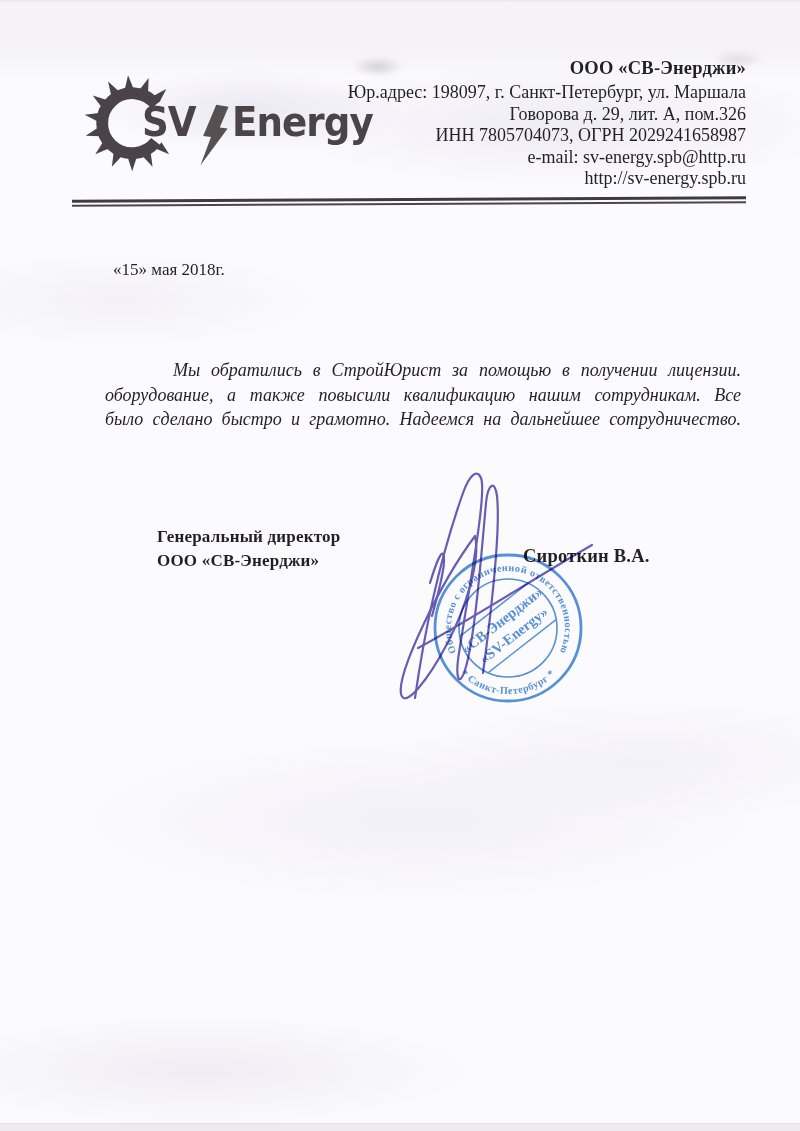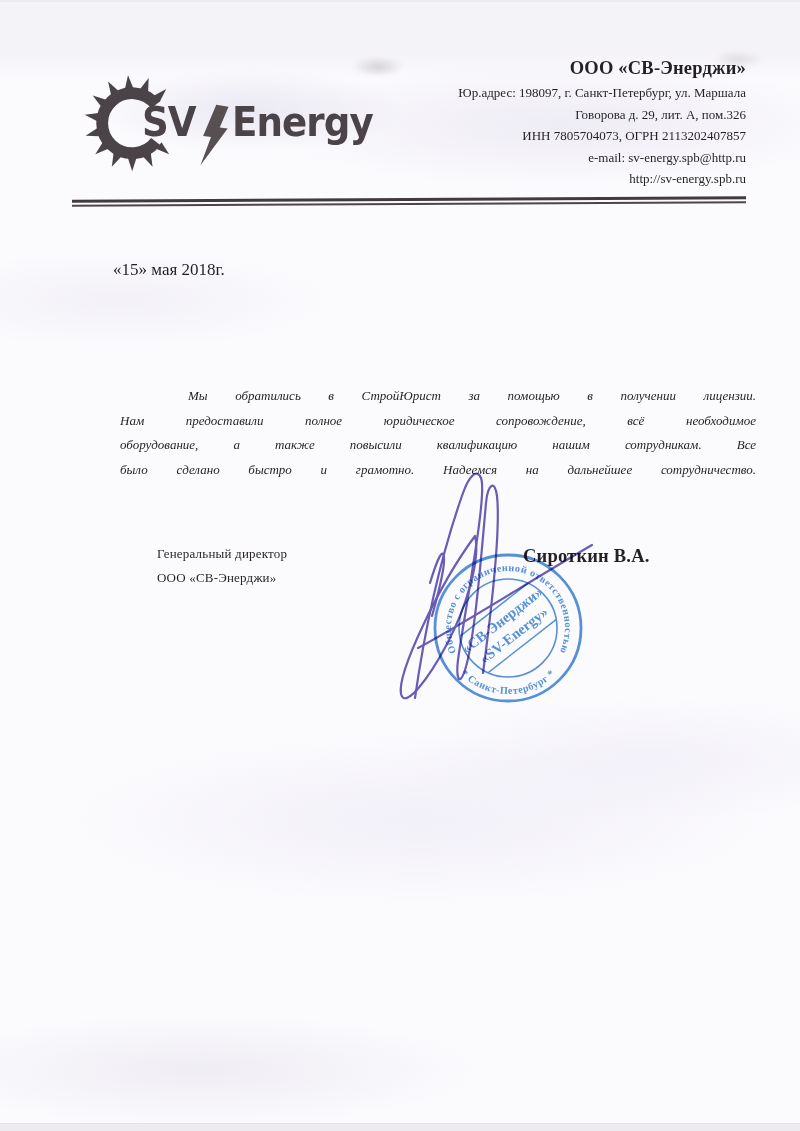--- a/index.html
+++ b/index.html
@@ -32,39 +32,39 @@
   .sun-svg{position:absolute;left:0;top:0;}
   .logo-text{
     position:absolute;left:58px;top:40px;display:flex;align-items:flex-start;
     font-family:"DejaVu Sans", sans-serif;font-weight:bold;color:#4a4347;
     font-size:40px;line-height:1;letter-spacing:-1px;
     transform:scaleX(.93);transform-origin:left top;white-space:nowrap;
   }
   .bolt-svg{margin:1px 3px 0 3px;}
   .header-info{position:absolute;right:54px;top:57px;width:400px;text-align:right;z-index:10;}
   .company-name{font-weight:bold;font-size:18.5px;line-height:22px;margin-bottom:3px;letter-spacing:.2px;}
-  .header-line{font-size:13px;line-height:21.5px;}
+  .header-line{font-size:18px;line-height:21.5px;}
 
   .rule{position:absolute;left:72px;top:198px;width:674px;z-index:10;transform:rotate(-0.3deg);}
   .rule .thick{height:3px;background:#413b3f;}
   .rule .gap{height:2px;}
   .rule .thin{height:1.5px;background:#4c464a;}
 
   .date{position:absolute;left:113px;top:244px;font-size:17px;z-index:10;margin-top:16px;}
 
   
   .body-text{
-    position:absolute;left:105px;top:384px;width:636px;z-index:10;
-    font-style:italic;font-size:13px;line-height:24.5px;font-weight:500;margin-left:15px;
+    position:absolute;left:105px;top:358px;width:636px;z-index:10;
+    font-style:italic;font-size:18px;line-height:24.5px;font-weight:500;
   }
   .body-line{text-align:justify;text-align-last:justify;white-space:normal;}
   .body-line.indent{padding-left:68px;}
 
   
-  .sig-position{position:absolute;left:157px;top:542px;font-weight:normal;font-size:13px;line-height:24px;z-index:10;letter-spacing:.2px;}
+  .sig-position{position:absolute;left:157px;top:525px;font-weight:bold;font-size:17px;line-height:24px;z-index:10;letter-spacing:.2px;}
   .signer-name{position:absolute;left:523px;top:546px;font-weight:bold;font-size:18.5px;z-index:10;letter-spacing:.2px;}
 
   .stamp-svg{position:absolute;left:423px;top:543px;z-index:20;mix-blend-mode:multiply;opacity:.88;}
   .stamp-svg text{font-family:"Liberation Serif", serif;}
   .signature-svg{position:absolute;left:385px;top:448px;z-index:30;mix-blend-mode:multiply;opacity:.9;}
 </style>
 </head>
 <body>
 
 <div class="page">
@@ -93,36 +93,35 @@
         <path d="M20 0 L34 2 L24 24 L33 25 L2 64 L14 34 L5 33 Z" fill="#565053"></path>
       </svg>
       <span>Energy</span>
     </div>
   </div>
 
   <div class="header-info">
     <div class="company-name">ООО «СВ-Энерджи»</div>
     <div class="header-line">Юр.адрес: 198097, г. Санкт-Петербург, ул. Маршала</div>
     <div class="header-line">Говорова д. 29, лит. А, пом.326</div>
-    <div class="header-line">ИНН 7805704073, ОГРН 2113202407857</div>
+    <div class="header-line">ИНН 7805704073, ОГРН 2029241658987</div>
     <div class="header-line">e-mail: sv-energy.spb@http.ru</div>
     <div class="header-line">http://sv-energy.spb.ru</div>
   </div>
 
   <div class="rule">
     <div class="thick"></div>
       <div class="gap"></div>
       <div class="thin"></div>
   </div>
 
   <div class="date">«15» мая 2018г.</div>
 
   <div class="body-text">
     <div class="body-line indent">Мы обратились в СтройЮрист за помощью в получении лицензии.</div>
-    <div class="body-line">Нам предоставили полное юридическое сопровождение, всё необходимое</div>
     <div class="body-line">оборудование, а также повысили квалификацию нашим сотрудникам. Все</div>
     <div class="body-line">было сделано быстро и грамотно. Надеемся на дальнейшее сотрудничество.</div>
   </div>
 
   <div class="sig-position">
     <div>Генеральный директор</div>
     <div>ООО «СВ-Энерджи»</div>
   </div>
   <div class="signer-name">Сироткин В.А.</div>
 

